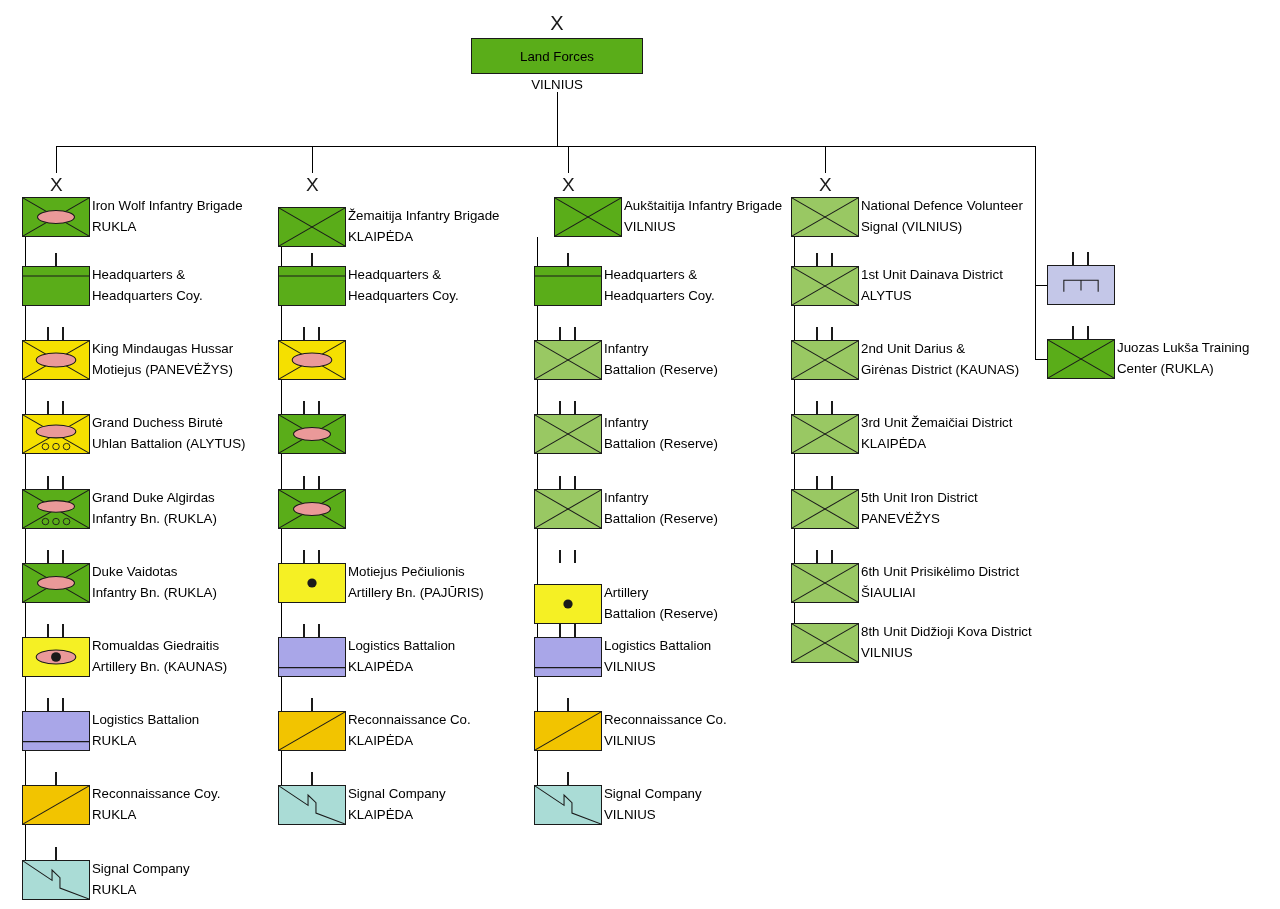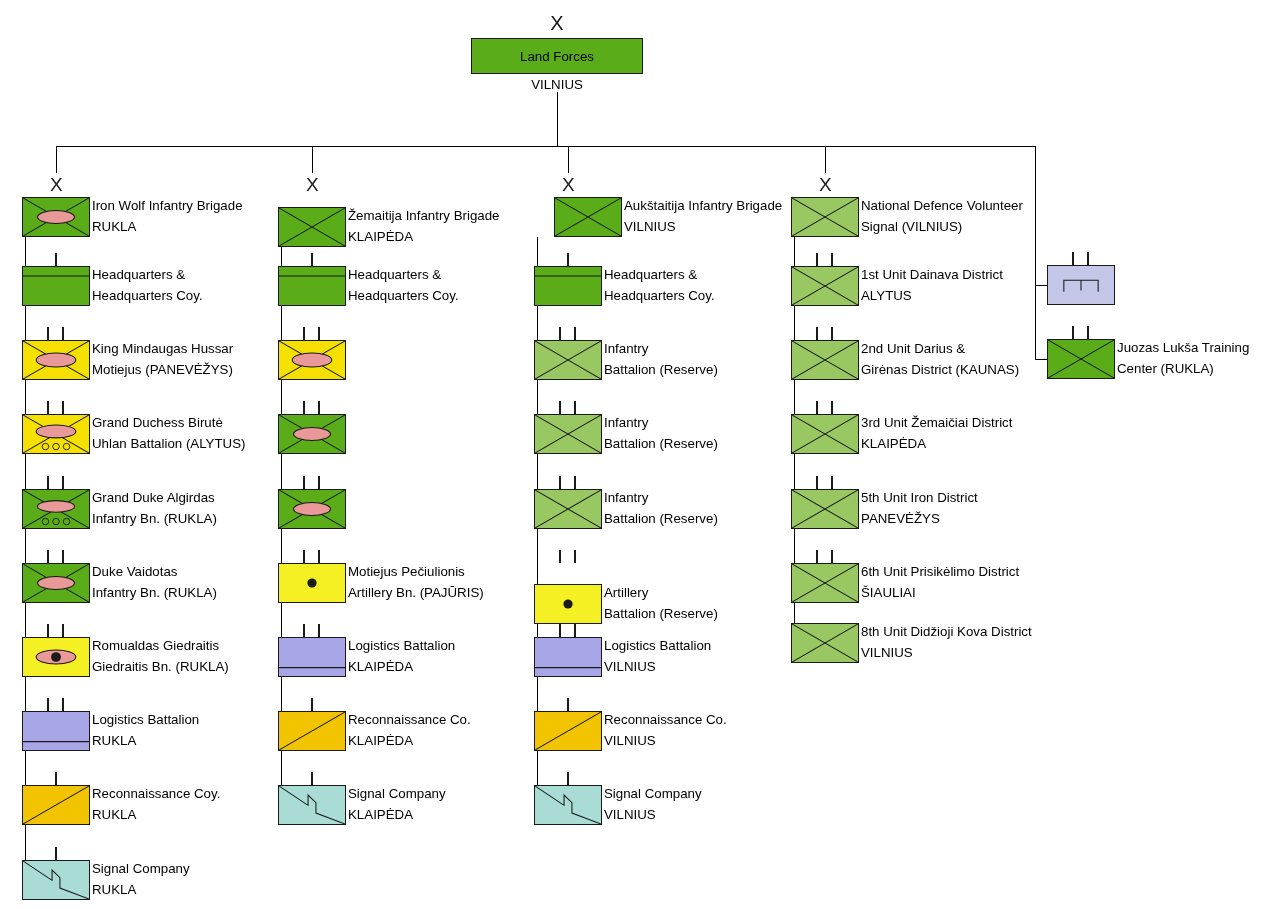--- a/index.html
+++ b/index.html
@@ -222,21 +222,21 @@
       <div class="tick" style="left: 47px; top: 624px; height: 13px;"></div>
       <div class="tick" style="left: 62px; top: 624px; height: 13px;"></div>
       <div class="node" style="left: 22px; top: 637px;">
         <div class="sym" style="width: 68px; height: 40px;">
           <svg viewBox="0 0 100 59" preserveAspectRatio="none">
             <rect x="0" y="0" width="100" height="59" fill="#f5f024"></rect>
             <ellipse cx="50" cy="29.5" rx="30" ry="11" fill="#ea9999" stroke="#1a1a1a" stroke-width="1.6"></ellipse>
                <circle cx="50" cy="29.5" r="7.5" fill="#1a1a1a"></circle>
           </svg>
         </div>
-        <div class="label"><span class="l1">Romualdas Giedraitis</span><span class="l2">Giedraitis Bn. (RUKLA)</span></div>
+        <div class="label"><span class="l1">Romualdas Giedraitis</span><span class="l2">Artillery Bn. (KAUNAS)</span></div>
       </div>
       <div class="tick" style="left: 47px; top: 698.2px; height: 13px;"></div>
       <div class="tick" style="left: 62px; top: 698.2px; height: 13px;"></div>
       <div class="node" style="left: 22px; top: 711.2px;">
         <div class="sym" style="width: 68px; height: 40px;">
           <svg viewBox="0 0 100 59" preserveAspectRatio="none">
             <rect x="0" y="0" width="100" height="59" fill="#a9a6e8"></rect>
             <line x1="0" y1="46" x2="100" y2="46" stroke="#1a1a1a" stroke-width="1.6" fill="none"></line>
           </svg>
         </div>

